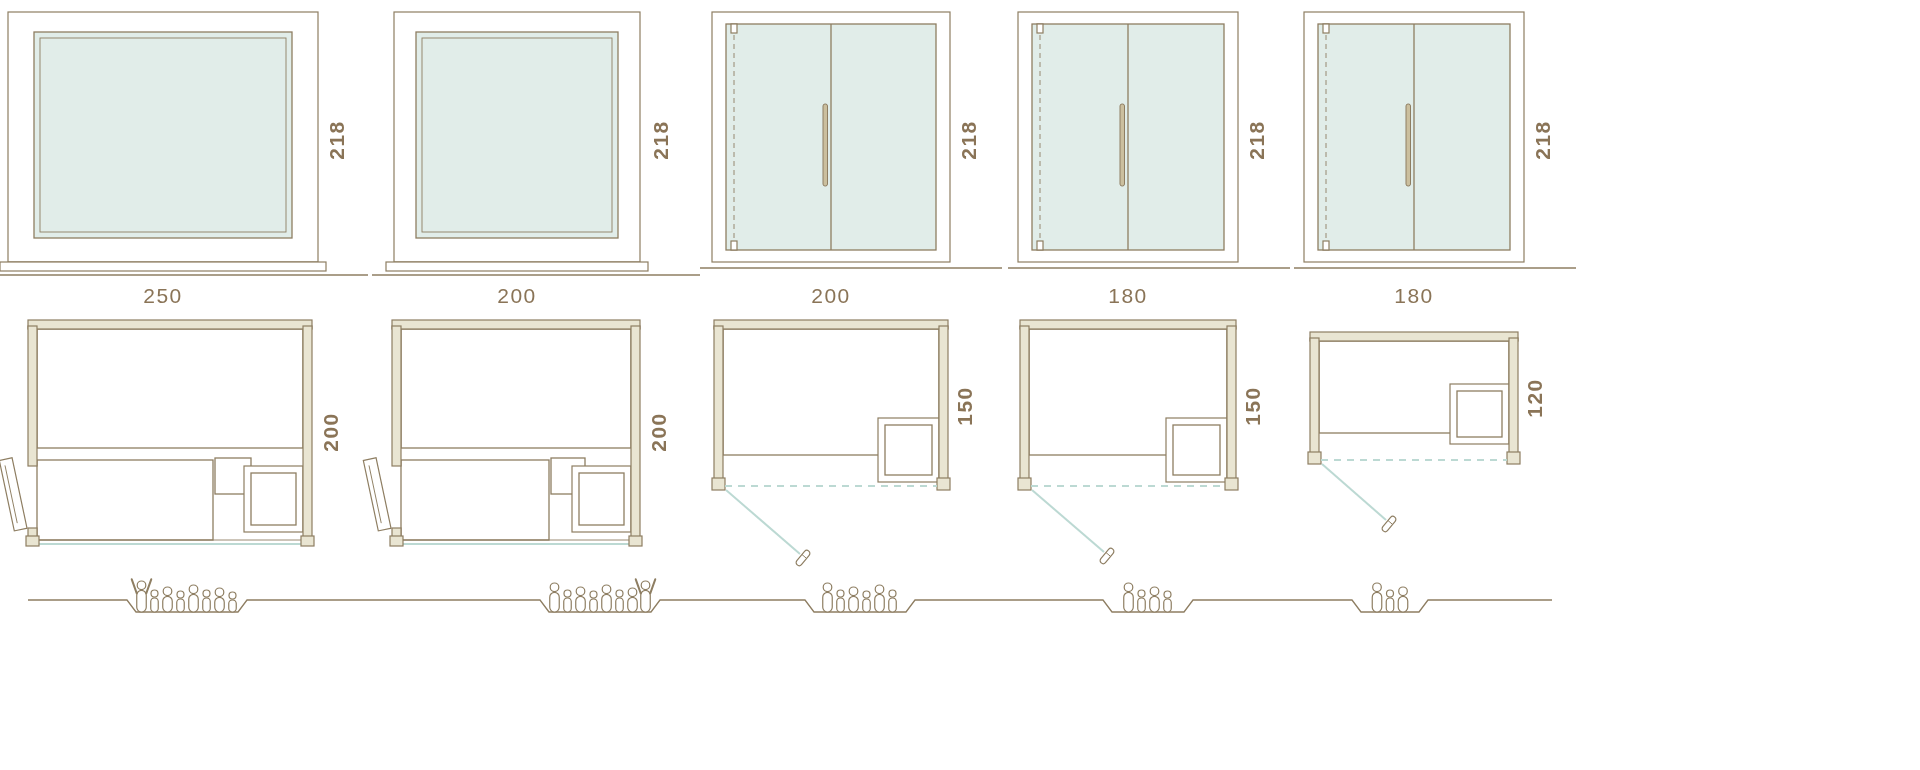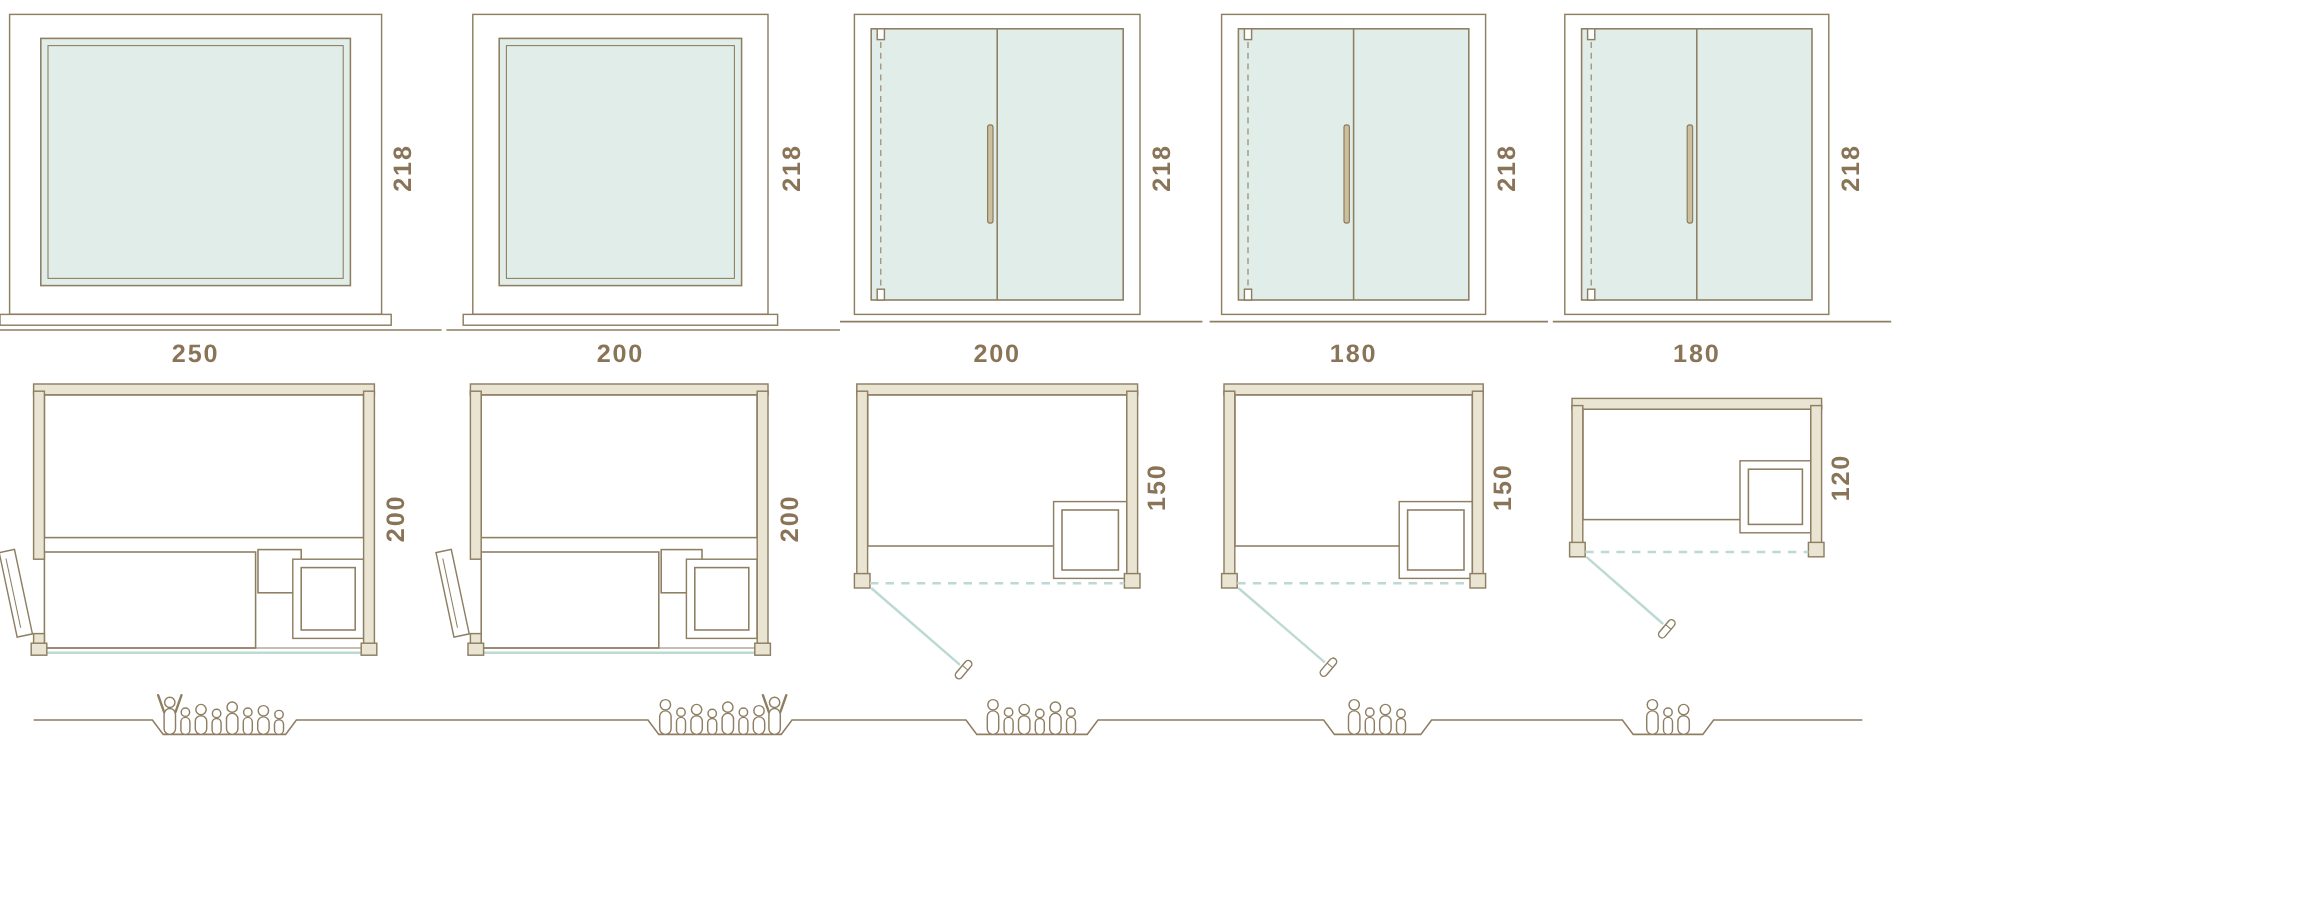--- a/index.html
+++ b/index.html
@@ -1,19 +1,19 @@
 <!DOCTYPE html>
 <html><head>
 <meta charset="utf-8">
 <style>
   * { margin:0; padding:0; box-sizing:border-box; }
   html,body { background:#ffffff; font-family:"Liberation Sans", sans-serif; }
   .canvas { position:relative; width:1920px; height:770px; background:#ffffff; overflow:hidden; }
   svg.abs { position:absolute; overflow:visible; }
-  .dim-label { position:absolute; color:#8a7457; font-size:21px; font-weight:700; letter-spacing:1.5px; text-align:center; }
+  .dim-label { position:absolute; color:#8a7457; font-size:21px; font-weight:400; letter-spacing:1.5px; text-align:center; }
   .vlabel { position:absolute; width:26px; height:64px; display:flex; align-items:center; justify-content:center; }
   .vlabel span { transform:rotate(-90deg); color:#8a7457; font-size:21px; font-weight:600; letter-spacing:1.5px; white-space:nowrap; }
   .ln    { stroke:#8e7e62; fill:none; stroke-width:1.3; }
   .thin  { stroke:#8e7e62; fill:none; stroke-width:0.9; }
   .wood  { fill:#e9e5d2; stroke:#8e7e62; stroke-width:1.2; }
   .glass { fill:#e1ede9; stroke:#8e7e62; stroke-width:1.3; }
   .white { fill:#ffffff; stroke:#8e7e62; stroke-width:1.2; }
   .blue  { stroke:#bcd9d3; fill:none; stroke-width:2; }
 </style>
 </head>

